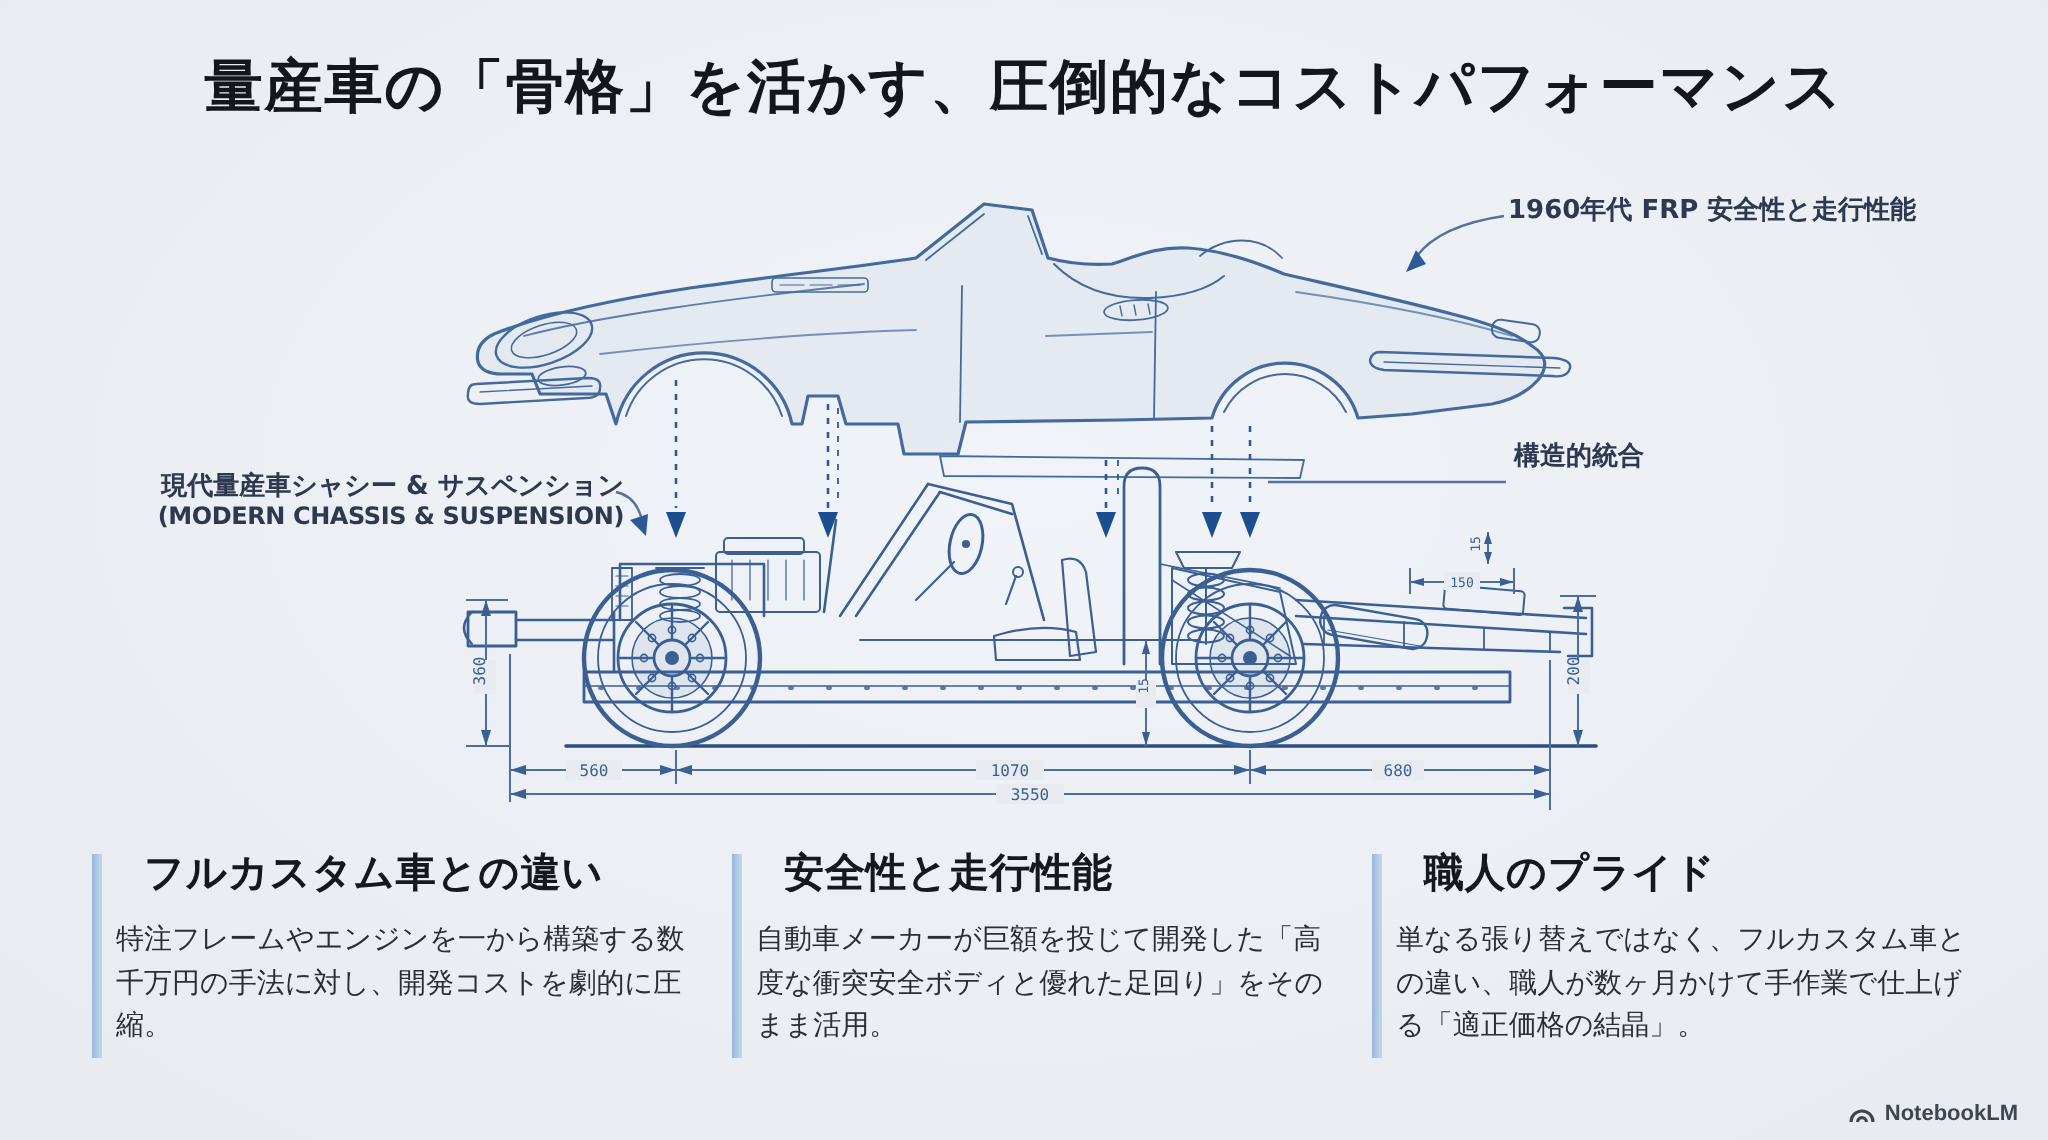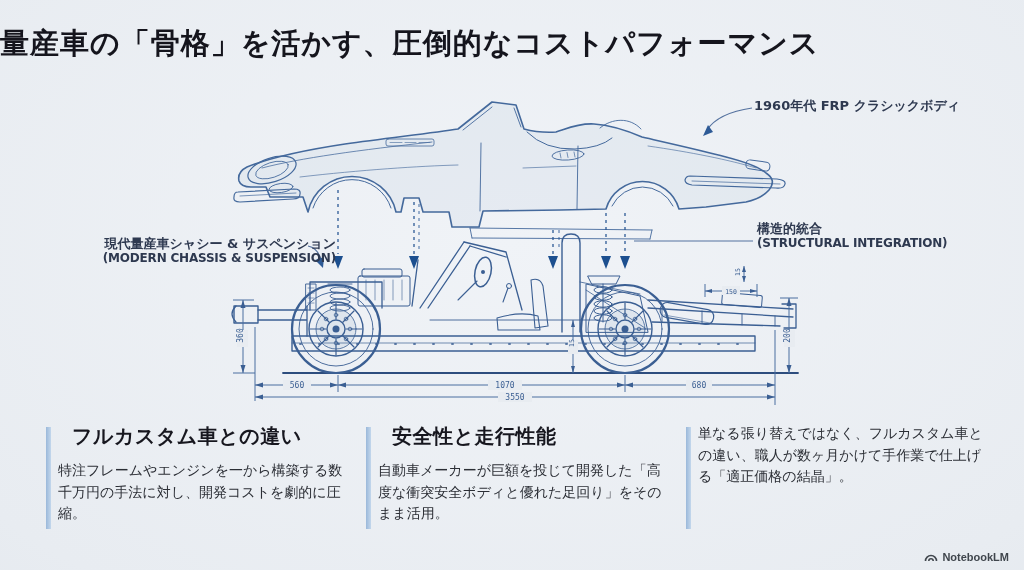--- a/index.html
+++ b/index.html
@@ -2,21 +2,21 @@
 <html><head>
 <meta charset="utf-8">
 <style>
   html,body{margin:0;padding:0;}
   .slide{
     position:relative;width:1024px;height:570px;overflow:hidden;
     background:radial-gradient(120% 135% at 50% 42%, #f0f3f7 0%, #e8ecf1 55%, #dbe1e9 100%);
     font-family:"DejaVu Sans", sans-serif;
   }
   .title{
-    position:absolute;top:24px;left:0;width:1024px;text-align:left;
+    position:absolute;top:24px;left:0;width:1024px;text-align:center;
     font-family:"Liberation Serif","DejaVu Serif",serif;
     font-size:29px;font-weight:700;color:#15151d;letter-spacing:1px;
   }
   .diagram-svg{position:absolute;top:0;left:0;}
   .callout{position:absolute;color:#2e3950;line-height:1.18;}
   .callout .jp{font-size:13px;font-weight:700;}
   .callout .en{font-size:12px;font-weight:600;letter-spacing:-0.2px;}
   .callout.right-align{text-align:right;}
   .card{position:absolute;top:423px;width:308px;}
   .card .bar{position:absolute;left:0;top:4px;width:5px;height:102px;
@@ -276,43 +276,43 @@
         <text class="dim-text" x="245" y="338" transform="rotate(-90 242.5 338)">360</text>
         <text class="dim-text" x="792" y="338" transform="rotate(-90 789.5 338)">200</text>
         <text class="dim-text small" x="731" y="293.5">150</text>
         <text class="dim-text small" x="740" y="276" transform="rotate(-90 738 274)">15</text>
         <text class="dim-text small" x="575" y="348" transform="rotate(-90 572 346)">15</text>
       </g>
     </g>
   </svg>
 
   <div class="callout" style="left:754px;top:98px;">
-    <div class="jp">1960年代 FRP クラシックボディ</div>
-  </div>
-  <div class="callout right-align" style="right:688px;top:236px;white-space:nowrap;">
+    <div class="jp">1960年代 FRP 安全性と走行性能</div>
+  </div>
+  <div class="callout right-align" style="right:712px;top:236px;white-space:nowrap;">
     <div class="jp">現代量産車シャシー &amp; サスペンション</div>
     <div class="en">(MODERN CHASSIS &amp; SUSPENSION)</div>
   </div>
   <div class="callout" style="left:757px;top:221px;">
     <div class="jp">構造的統合</div>
-    <div class="en">(STRUCTURAL INTEGRATION)</div>
   </div>
 
   <div class="card" style="left:46px;">
     <div class="bar"></div>
     <h2>フルカスタム車との違い</h2>
     <p>特注フレームやエンジンを一から構築する数千万円の手法に対し、開発コストを劇的に圧縮。</p>
   </div>
   <div class="card" style="left:366px;">
     <div class="bar"></div>
     <h2>安全性と走行性能</h2>
     <p>自動車メーカーが巨額を投じて開発した「高度な衝突安全ボディと優れた足回り」をそのまま活用。</p>
   </div>
   <div class="card" style="left:686px;">
     <div class="bar"></div>
+    <h2>職人のプライド</h2>
     <p>単なる張り替えではなく、フルカスタム車との違い、職人が数ヶ月かけて手作業で仕上げる「適正価格の結晶」。</p>
   </div>
 
   <div class="watermark">
     <svg width="14" height="14" viewBox="0 0 14 14">
       <path d="M 1.5 11 A 5.5 5.5 0 0 1 12.5 11" fill="none" stroke="#40464d" stroke-width="1.6"></path>
       <path d="M 4.8 11 A 2.2 2.2 0 0 1 9.2 11" fill="none" stroke="#40464d" stroke-width="1.6"></path>
     </svg>
     <span>NotebookLM</span>
   </div>

